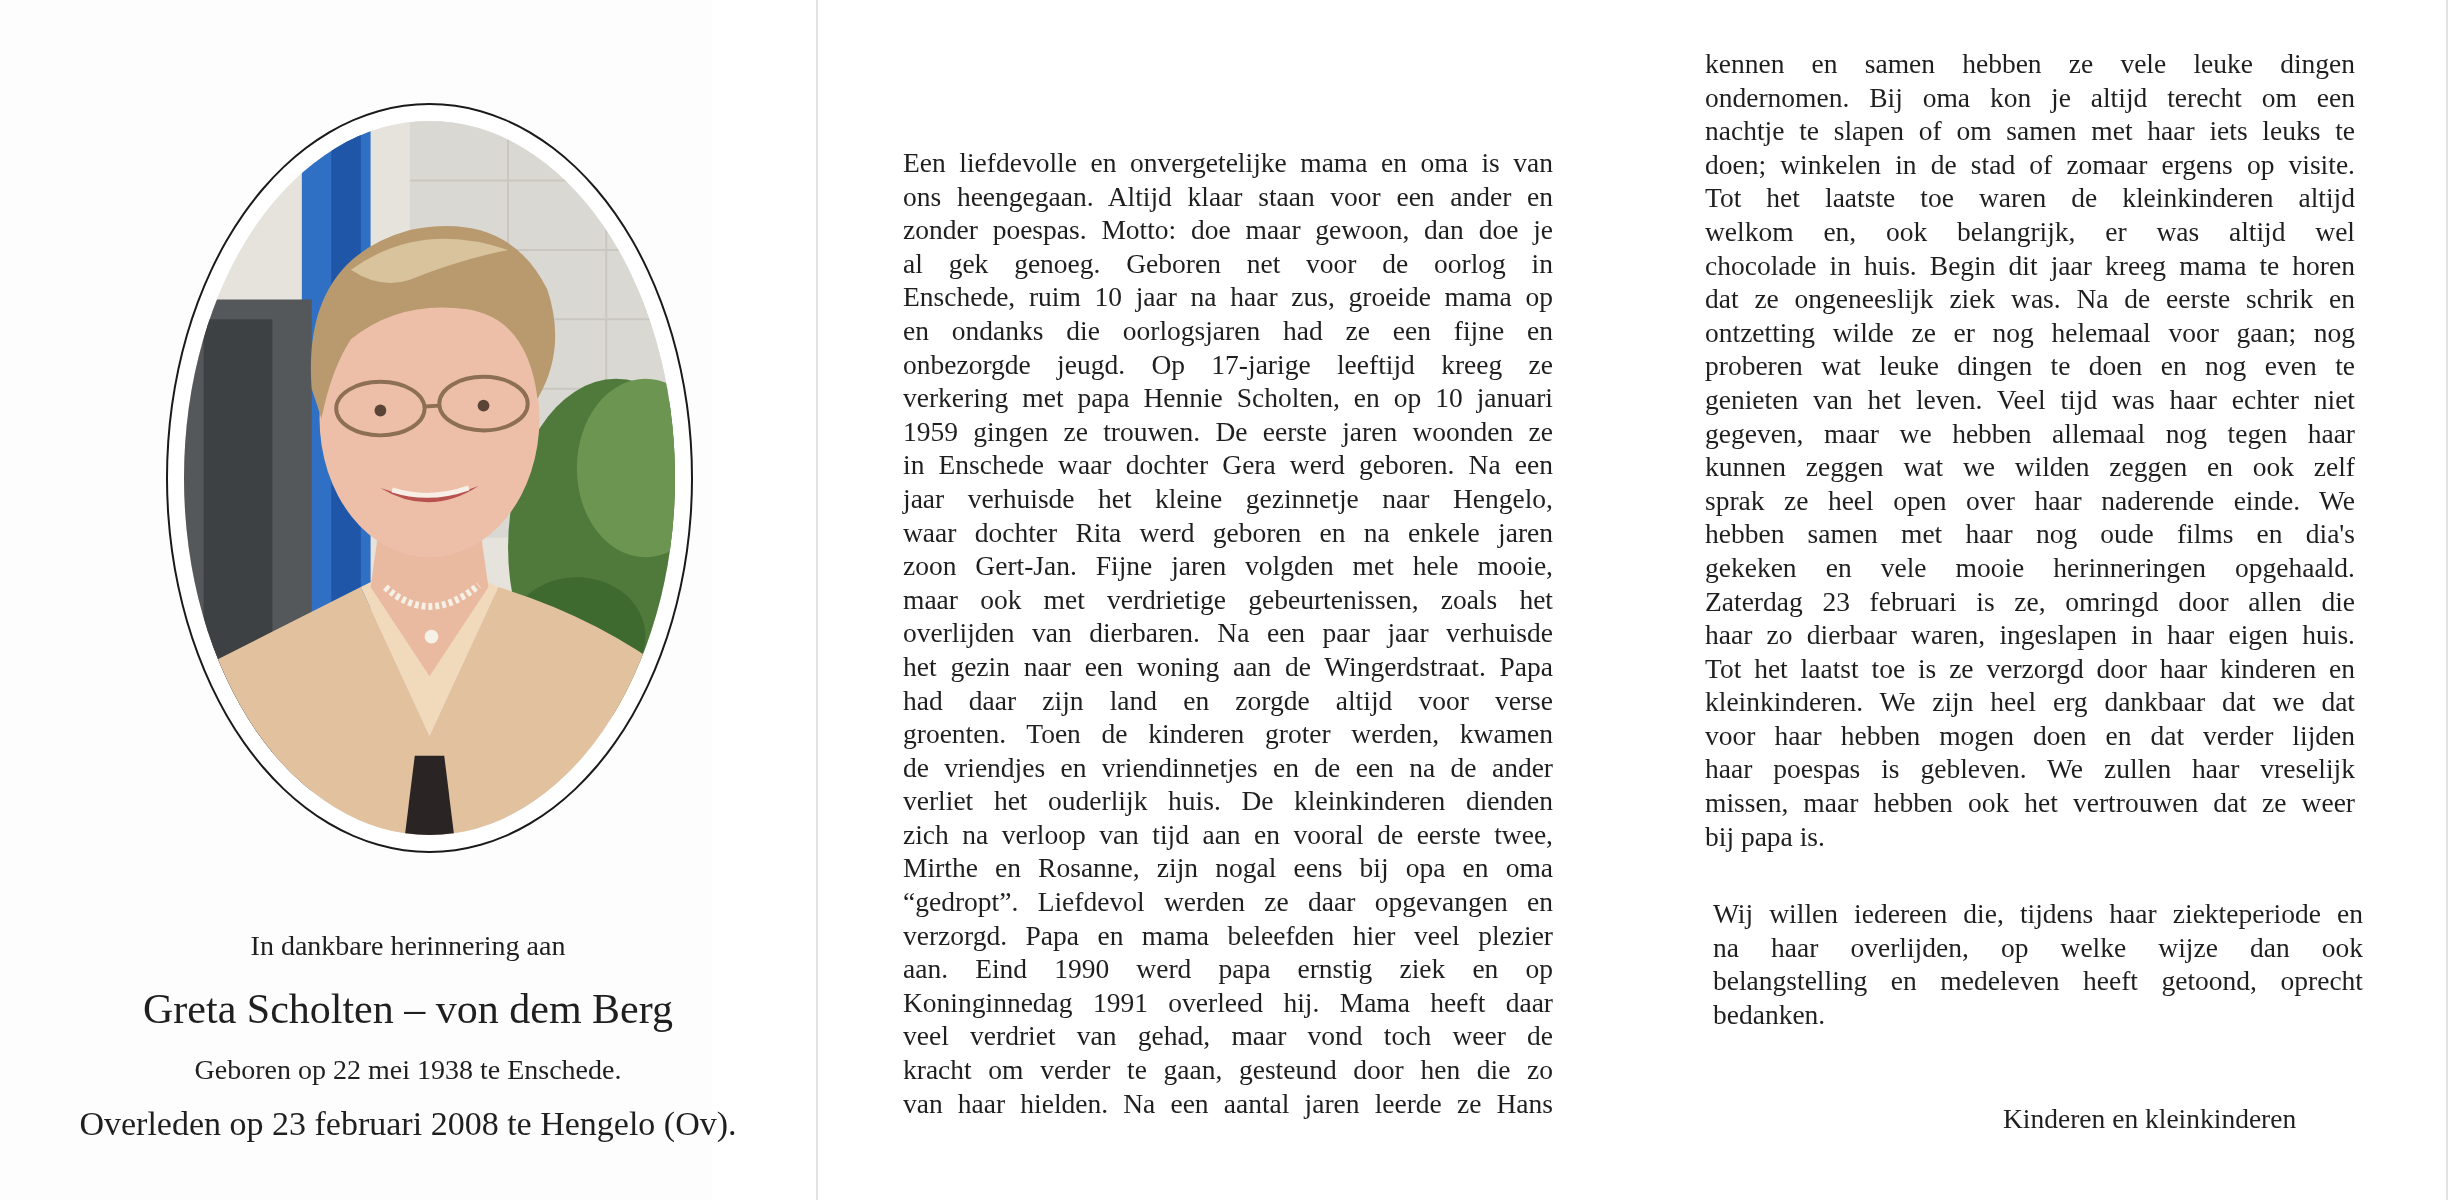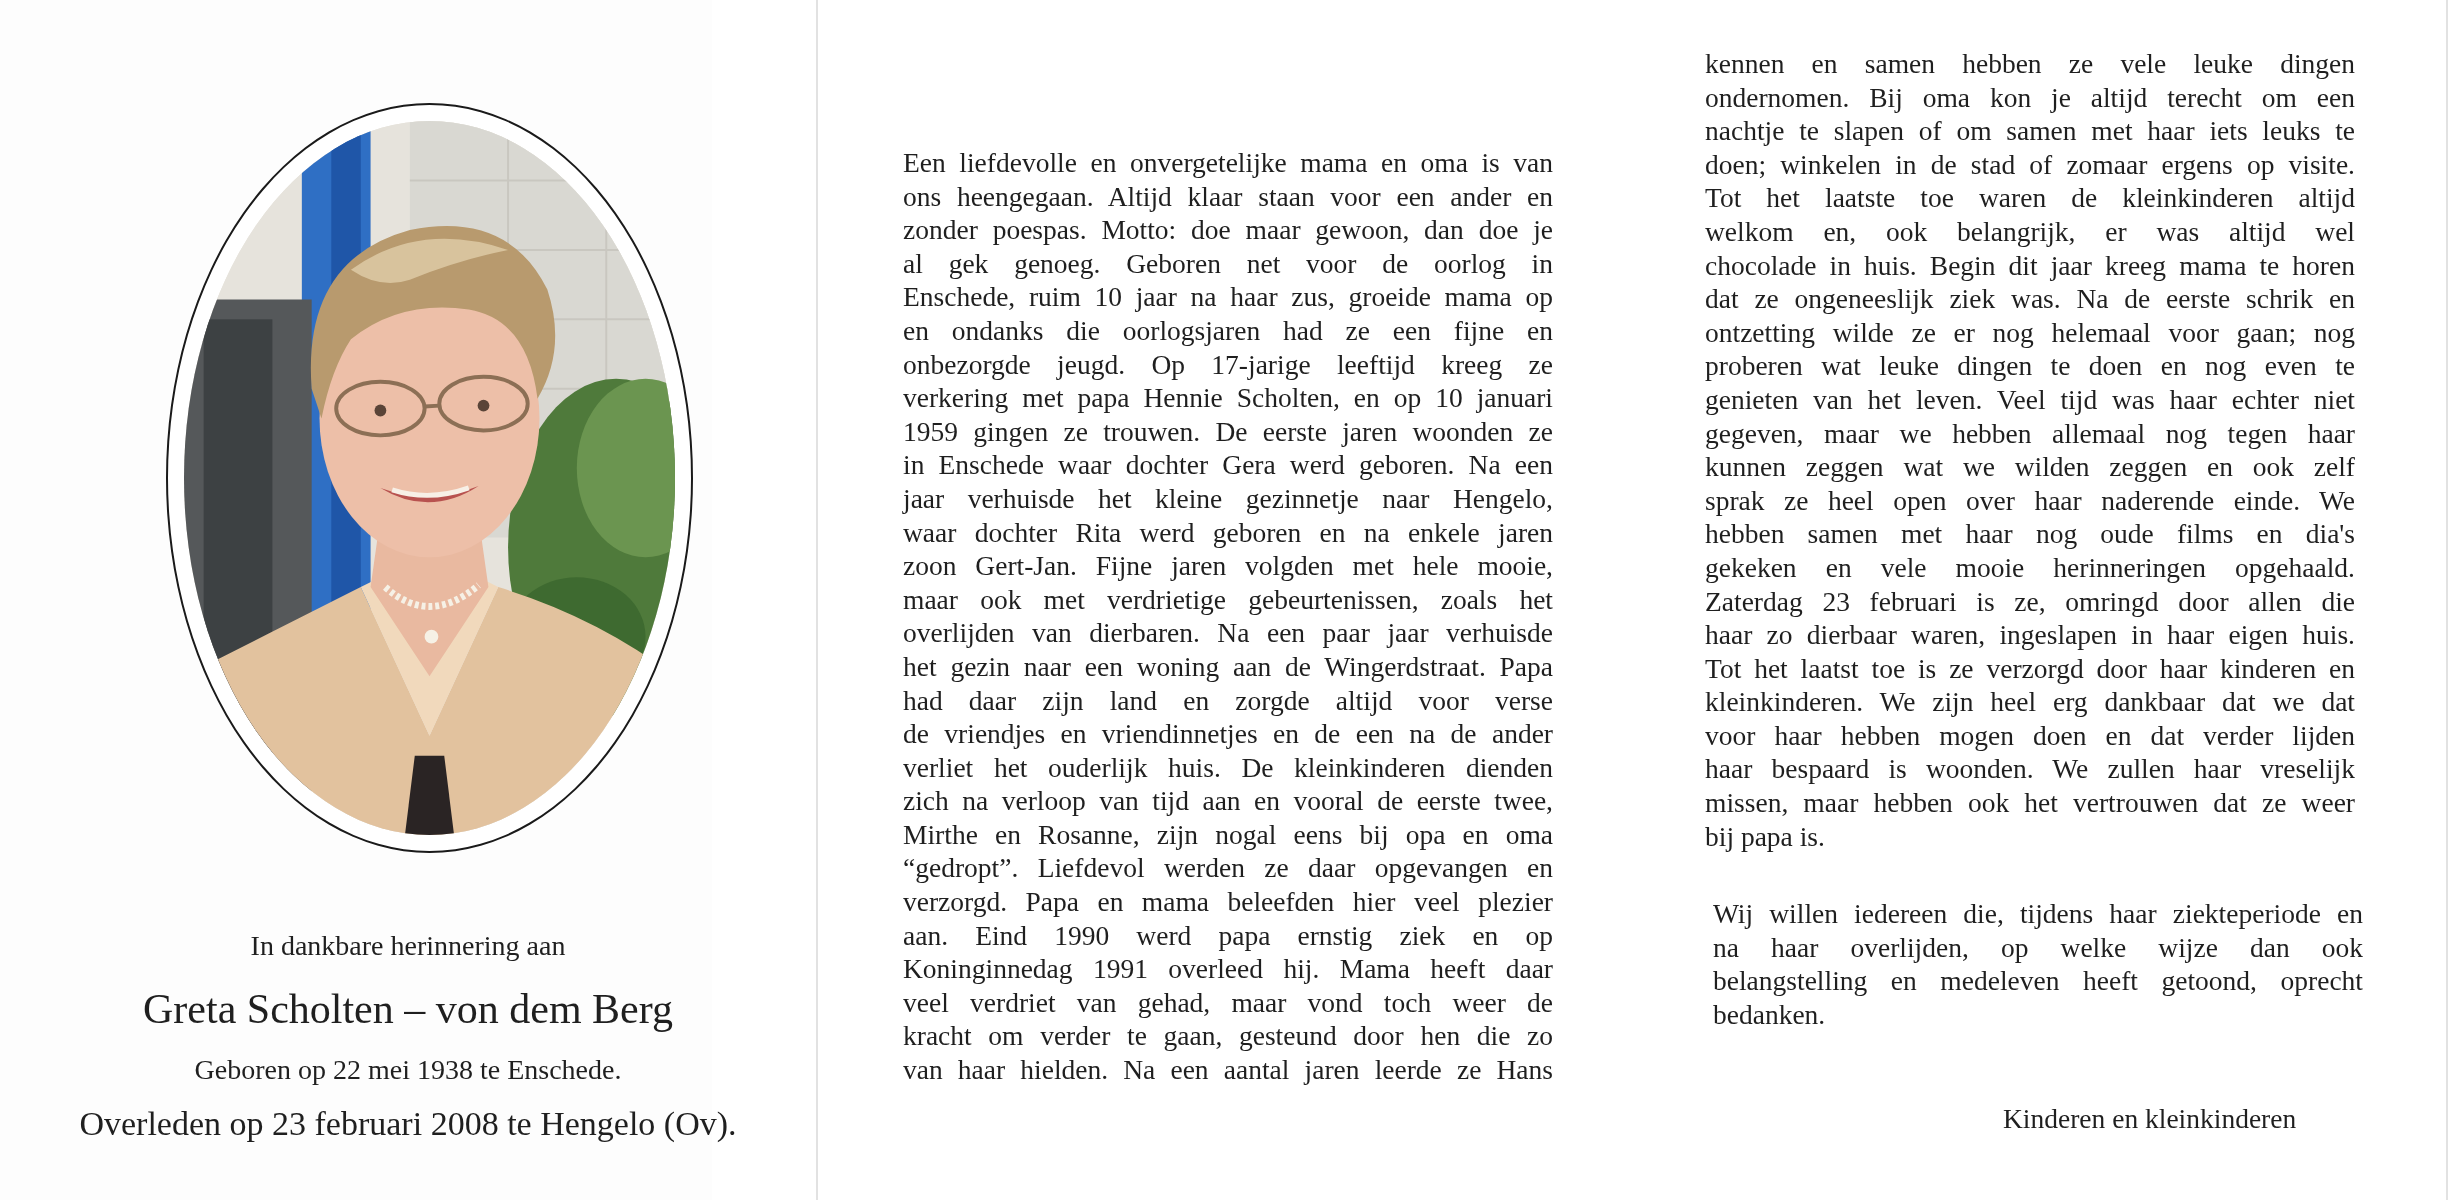--- a/index.html
+++ b/index.html
@@ -136,20 +136,21 @@
       <span class="line">verkering met papa Hennie Scholten, en op 10 januari</span>
       <span class="line">1959 gingen ze trouwen. De eerste jaren woonden ze</span>
       <span class="line">in Enschede waar dochter Gera werd geboren. Na een</span>
       <span class="line">jaar verhuisde het kleine gezinnetje naar Hengelo,</span>
       <span class="line">waar dochter Rita werd geboren en na enkele jaren</span>
       <span class="line">zoon Gert-Jan. Fijne jaren volgden met hele mooie,</span>
       <span class="line">maar ook met verdrietige gebeurtenissen, zoals het</span>
       <span class="line">overlijden van dierbaren. Na een paar jaar verhuisde</span>
       <span class="line">het gezin naar een woning aan de Wingerdstraat. Papa</span>
       <span class="line">had daar zijn land en zorgde altijd voor verse</span>
+      <span class="line">groenten. Toen de kinderen groter werden, kwamen</span>
       <span class="line">de vriendjes en vriendinnetjes en de een na de ander</span>
       <span class="line">verliet het ouderlijk huis. De kleinkinderen dienden</span>
       <span class="line">zich na verloop van tijd aan en vooral de eerste twee,</span>
       <span class="line">Mirthe en Rosanne, zijn nogal eens bij opa en oma</span>
       <span class="line">“gedropt”. Liefdevol werden ze daar opgevangen en</span>
       <span class="line">verzorgd. Papa en mama beleefden hier veel plezier</span>
       <span class="line">aan. Eind 1990 werd papa ernstig ziek en op</span>
       <span class="line">Koninginnedag 1991 overleed hij. Mama heeft daar</span>
       <span class="line">veel verdriet van gehad, maar vond toch weer de</span>
       <span class="line">kracht om verder te gaan, gesteund door hen die zo</span>
@@ -173,21 +174,21 @@
       <span class="line">gegeven, maar we hebben allemaal nog tegen haar</span>
       <span class="line">kunnen zeggen wat we wilden zeggen en ook zelf</span>
       <span class="line">sprak ze heel open over haar naderende einde. We</span>
       <span class="line">hebben samen met haar nog oude films en dia's</span>
       <span class="line">gekeken en vele mooie herinneringen opgehaald.</span>
       <span class="line">Zaterdag 23 februari is ze, omringd door allen die</span>
       <span class="line">haar zo dierbaar waren, ingeslapen in haar eigen huis.</span>
       <span class="line">Tot het laatst toe is ze verzorgd door haar kinderen en</span>
       <span class="line">kleinkinderen. We zijn heel erg dankbaar dat we dat</span>
       <span class="line">voor haar hebben mogen doen en dat verder lijden</span>
-      <span class="line">haar bespaard is woonden. We zullen haar vreselijk</span>
+      <span class="line">haar poespas is gebleven. We zullen haar vreselijk</span>
       <span class="line">missen, maar hebben ook het vertrouwen dat ze weer</span>
       <span class="line last">bij papa is.</span>
     </div>
   <div class="body-text" id="right-thanks">
       <span class="line">Wij willen iedereen die, tijdens haar ziekteperiode en</span>
       <span class="line">na haar overlijden, op welke wijze dan ook</span>
       <span class="line">belangstelling en medeleven heeft getoond, oprecht</span>
       <span class="line last">bedanken.</span>
     </div>
   <div id="signature">Kinderen en kleinkinderen</div>

